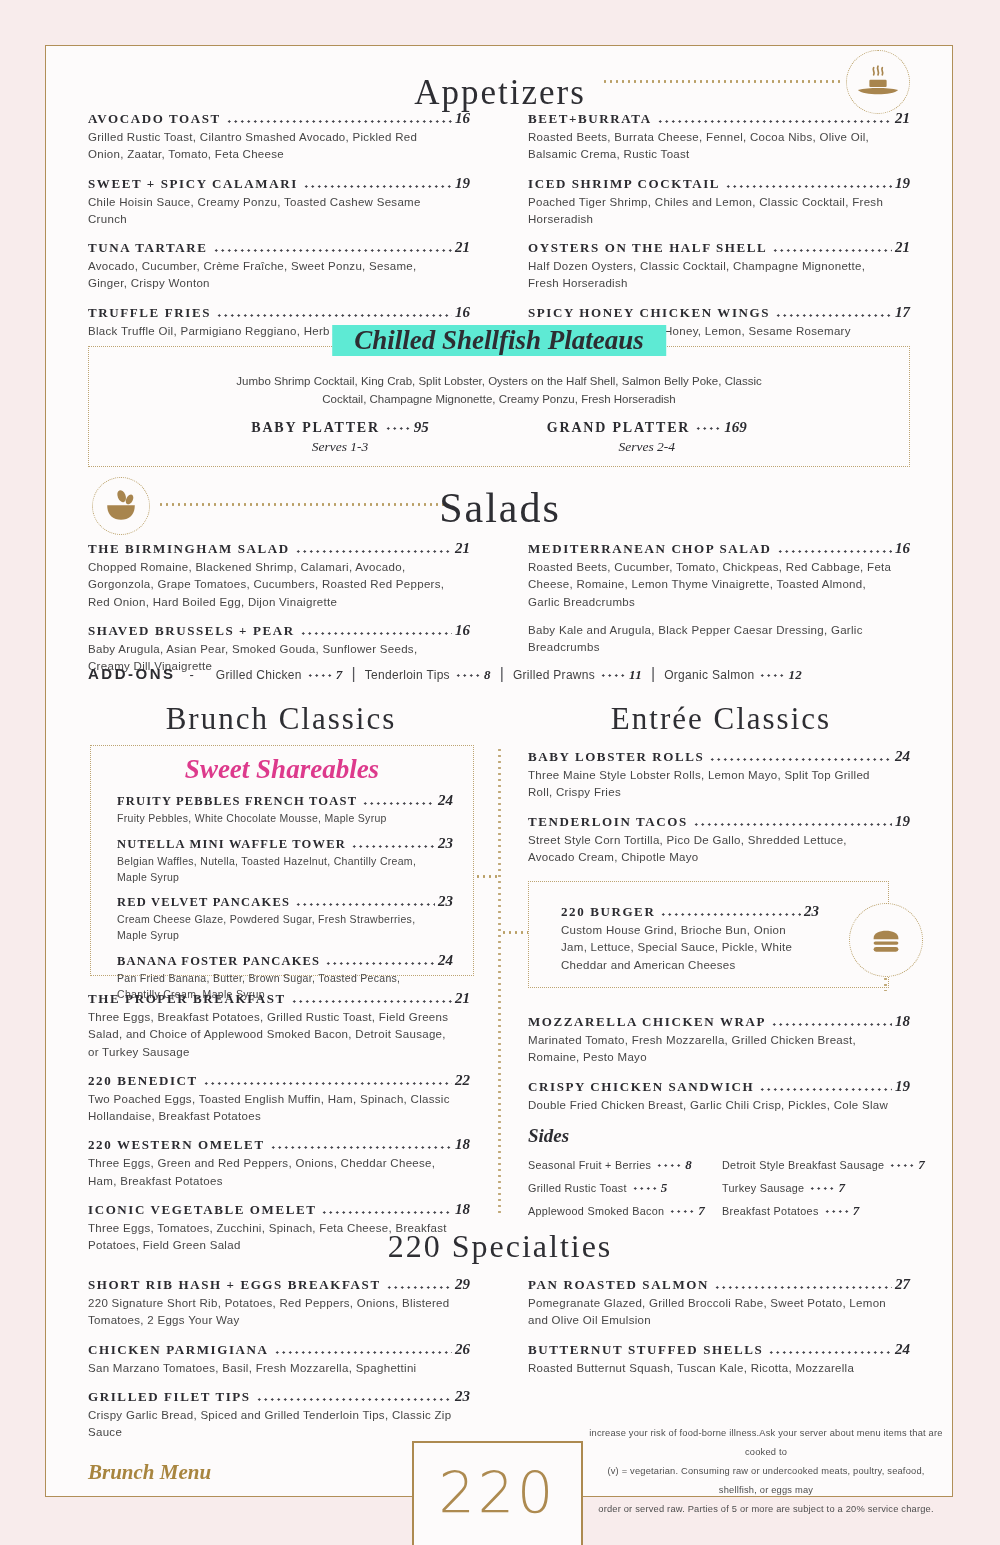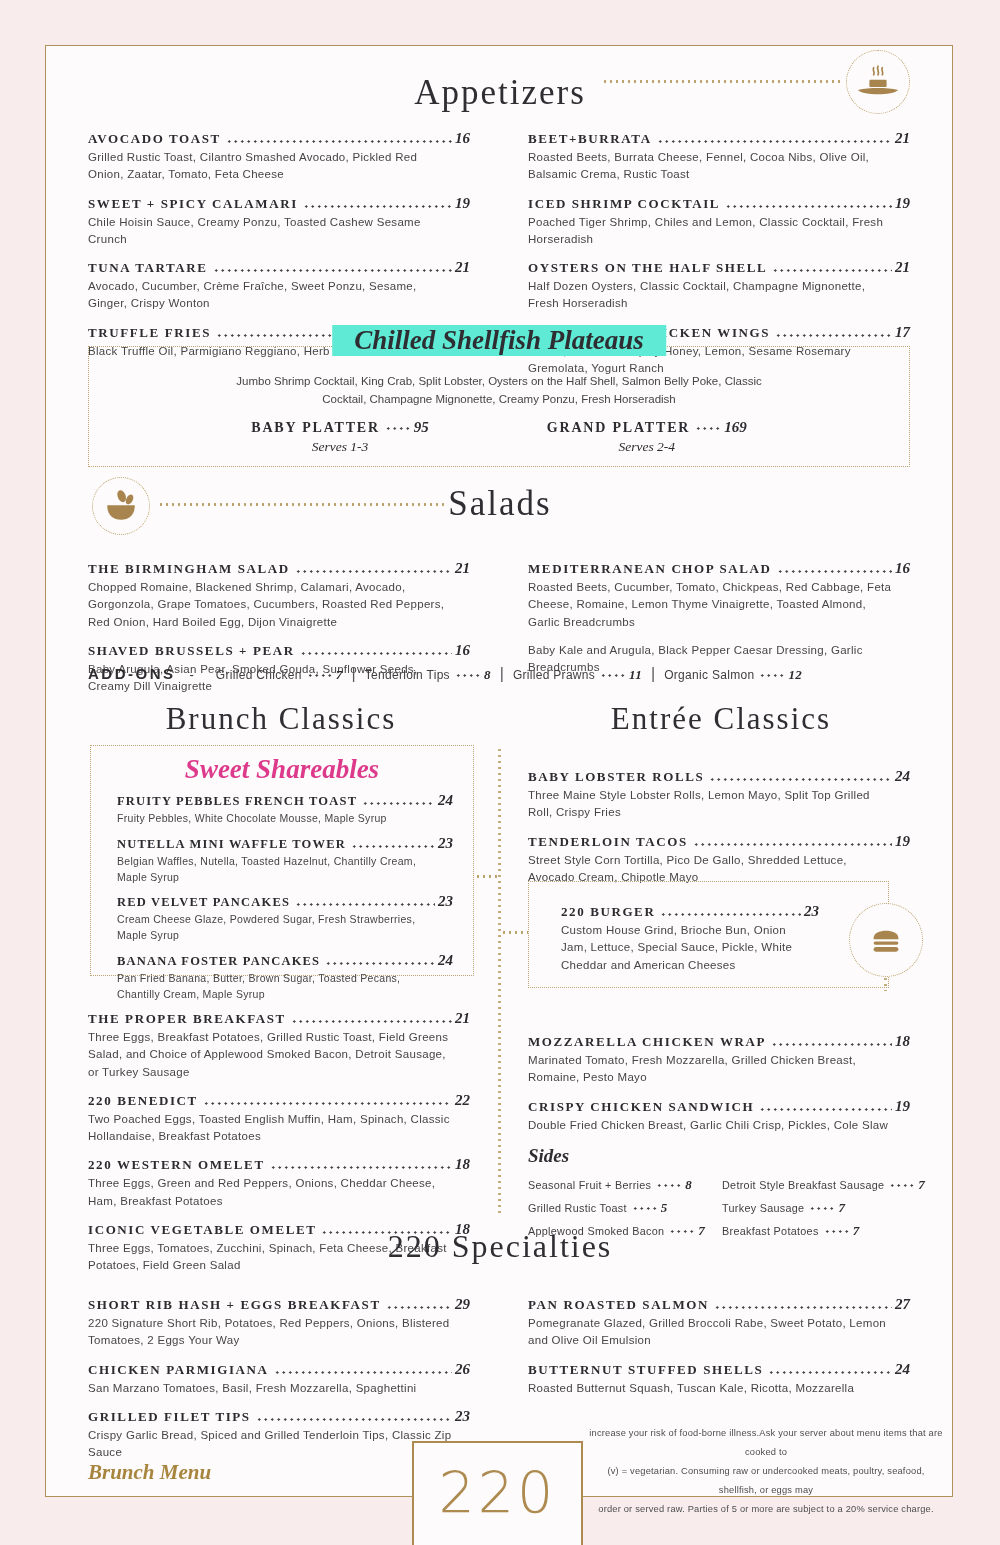--- a/index.html
+++ b/index.html
@@ -4,26 +4,26 @@
 <style>
   html,body{margin:0;padding:0;background:#f8ecec;}
   .page{position:relative;width:1000px;height:1545px;background:#f8ecec;overflow:hidden;
         font-family:"Liberation Sans",sans-serif;color:#2b2b30;}
   .inner{position:absolute;left:45px;top:45px;width:908px;height:1452px;background:#fdfbfb;
          border:1.5px solid #b18f58;box-sizing:border-box;}
   
   .sec-title{position:absolute;font-family:"Liberation Serif",serif;color:#2e2e33;
              letter-spacing:2px;text-align:center;}
   #t-app{left:0;width:1000px;top:73px;font-size:35px;}
-  #t-salads{left:0;width:1000px;top:484px;font-size:35px;}
+  #t-salads{left:0;width:1000px;top:484px;font-size:42px;}
   #t-brunch{left:88px;width:386px;top:701px;font-size:31px;}
   #t-entree{left:528px;width:386px;top:701px;font-size:31px;}
   #t-spec{left:0;width:1000px;top:1228px;font-size:32px;}
   
-  .col{position:absolute;width:382px;margin-top:20px;}
+  .col{position:absolute;width:382px;}
   #app-l{left:88px;top:110px;} #app-r{left:528px;top:110px;}
   #sal-l{left:88px;top:540px;} #sal-r{left:528px;top:540px;}
   #br-l2{left:88px;top:990px;}
   #en-top{left:528px;top:748px;}
   #en-bot{left:528px;top:1013px;}
   #sp-l{left:88px;top:1276px;} #sp-r{left:528px;top:1276px;}
   .mi{margin-bottom:11px;}
   .mi-row{display:flex;align-items:baseline;}
   .mi-name{font-family:"Liberation Serif",serif;font-weight:700;font-size:13px;
            letter-spacing:1.6px;color:#2b2b30;white-space:nowrap;}

